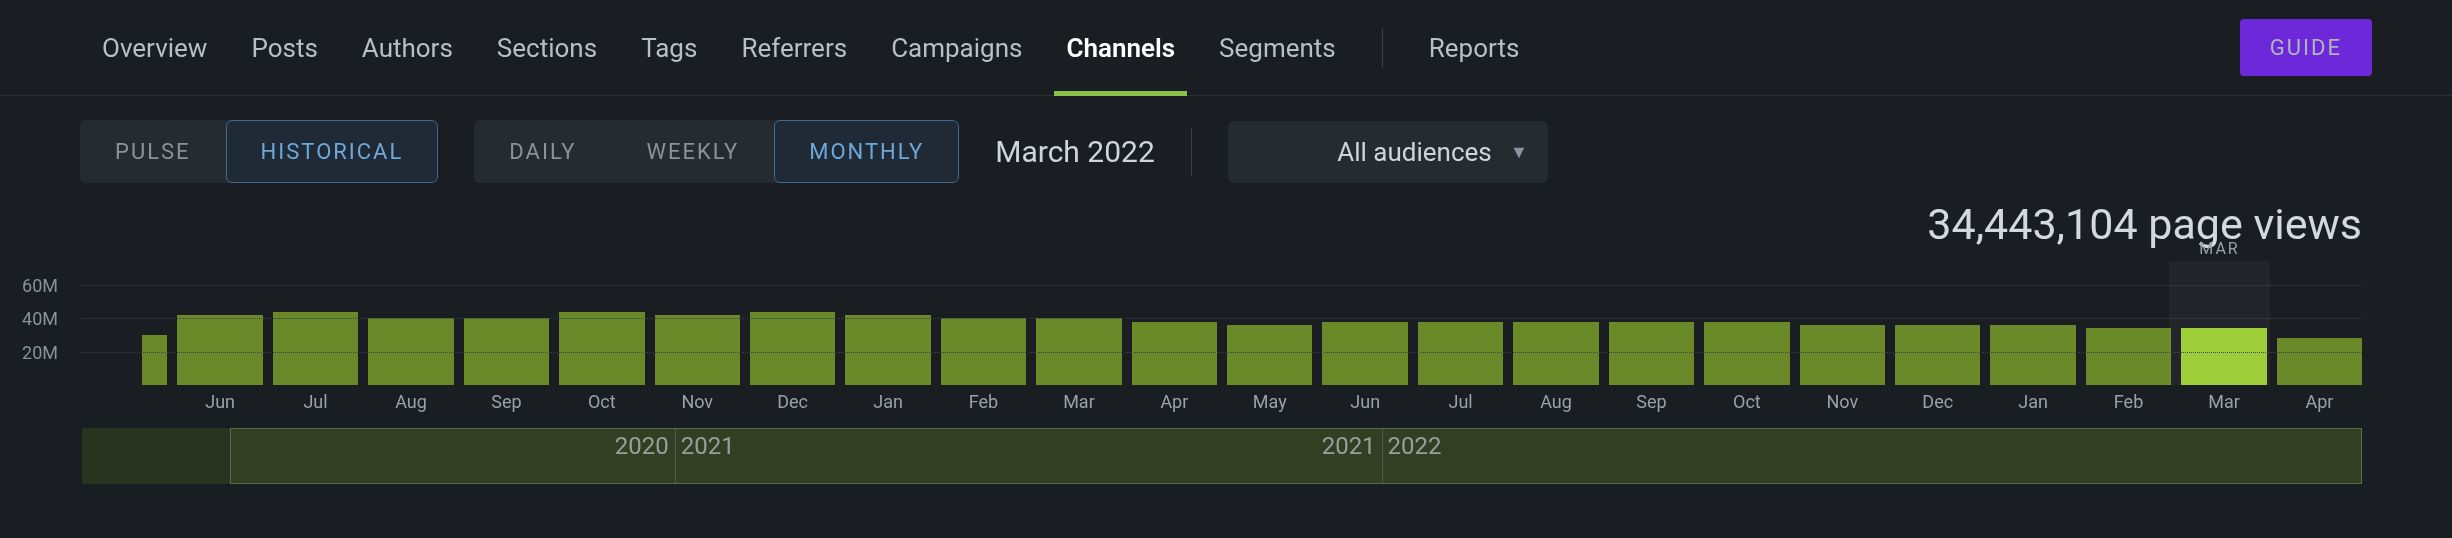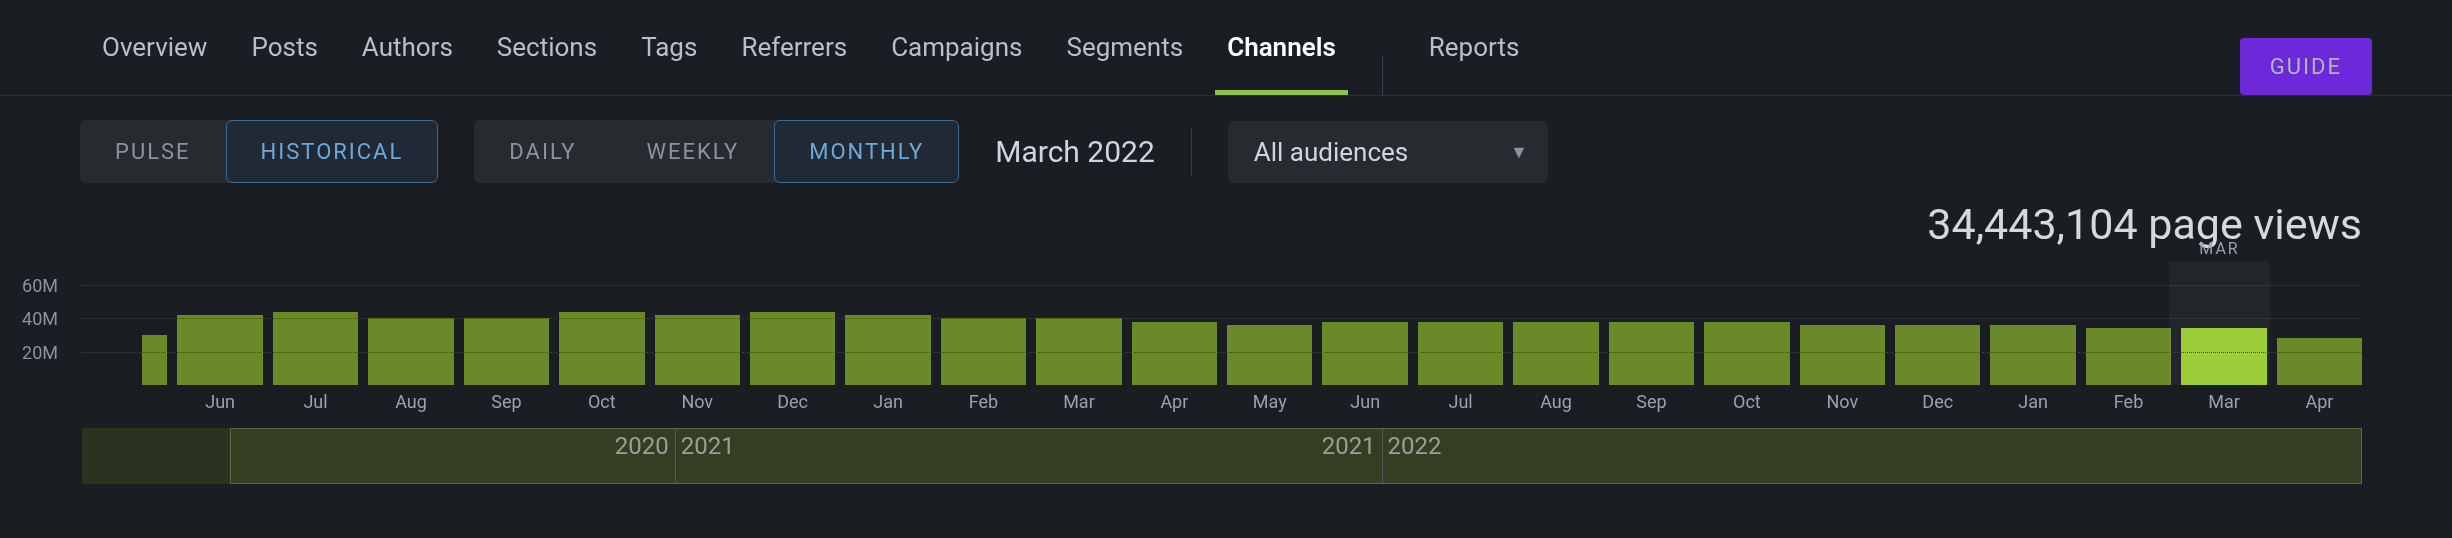--- a/index.html
+++ b/index.html
@@ -8,21 +8,21 @@
     color: #c8cdd2;
     font-family: -apple-system, BlinkMacSystemFont, "Segoe UI", Roboto, Helvetica, Arial, sans-serif;
     width: 2452px;
     height: 538px;
     overflow: hidden;
   }
 
   
   .topnav {
     display: flex;
-    align-items: flex-end;
+    align-items: center;
     height: 96px;
     padding: 0 80px;
     border-bottom: 1px solid #2a2f35;
     position: relative;
   }
   .nav-item {
     font-size: 26px;
     color: #b8bfc6;
     padding: 0 22px;
     height: 96px;
@@ -52,20 +52,21 @@
     border-radius: 4px;
     cursor: pointer;
   }
 
   
   .controls {
     display: flex;
     align-items: center;
     padding: 24px 80px 16px 80px;
     gap: 36px;
+    text-align: right;
   }
   .seggroup {
     display: flex;
     background: #262b30;
     border-radius: 6px;
     overflow: hidden;
   }
   .segbtn {
     font-size: 22px;
     letter-spacing: 2px;
@@ -185,22 +186,22 @@
 <body>
 
 <div class="topnav">
   <div class="nav-item">Overview</div>
     <div class="nav-item">Posts</div>
     <div class="nav-item">Authors</div>
     <div class="nav-item">Sections</div>
     <div class="nav-item">Tags</div>
     <div class="nav-item">Referrers</div>
     <div class="nav-item">Campaigns</div>
+    <div class="nav-item active">Channels</div>
     <div class="nav-item">Segments</div>
-    <div class="nav-item active">Channels</div>
   <div class="nav-sep"></div>
   <div class="nav-item">Reports</div>
   <div class="guide-btn">GUIDE</div>
 </div>
 
 <div class="controls">
   <div class="seggroup" id="mode-tabs">
       <div class="segbtn">PULSE</div>
       <div class="segbtn selected">HISTORICAL</div>
     </div>

